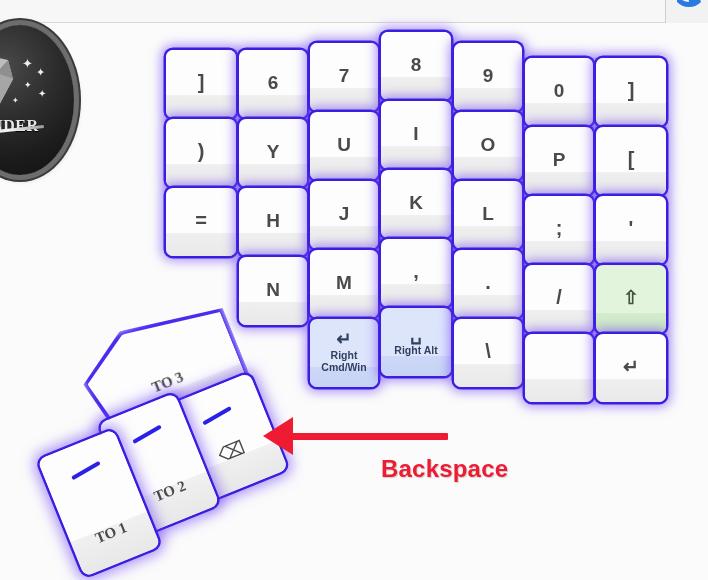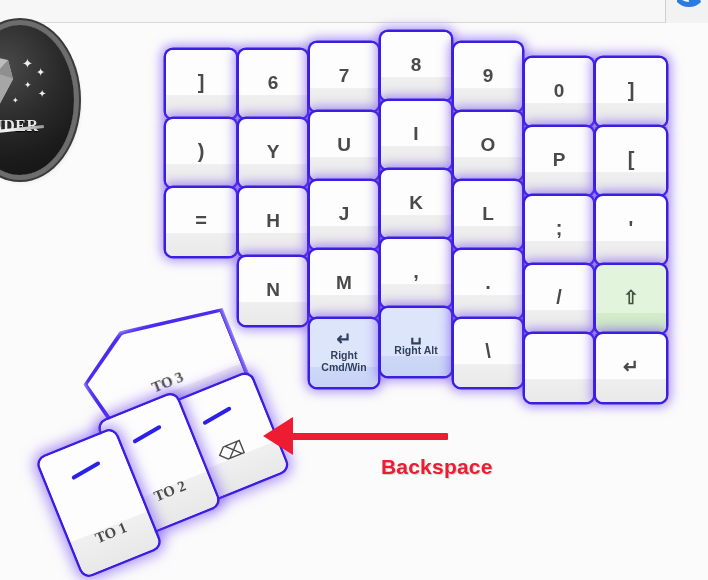--- a/index.html
+++ b/index.html
@@ -124,21 +124,21 @@
     position: absolute; height: 7px; background: #ef1b32; border-radius: 1px;
   }
   .arrow-head {
     position: absolute; width: 0; height: 0;
     border-top: 19px solid transparent;
     border-bottom: 19px solid transparent;
     border-right: 30px solid #ef1b32;
   }
   .annot-label {
     position: absolute;
-    color: #ef1b32; font-size: 21px; font-weight: 700;
+    color: #ef1b32; font-size: 24px; font-weight: 700;
     letter-spacing: .2px;
     text-shadow: 1px 1px 1px rgba(0,0,0,.18);
   }
 </style>
 </head>
 <body>
 
 <div id="root">
 
   <div class="topbar">

